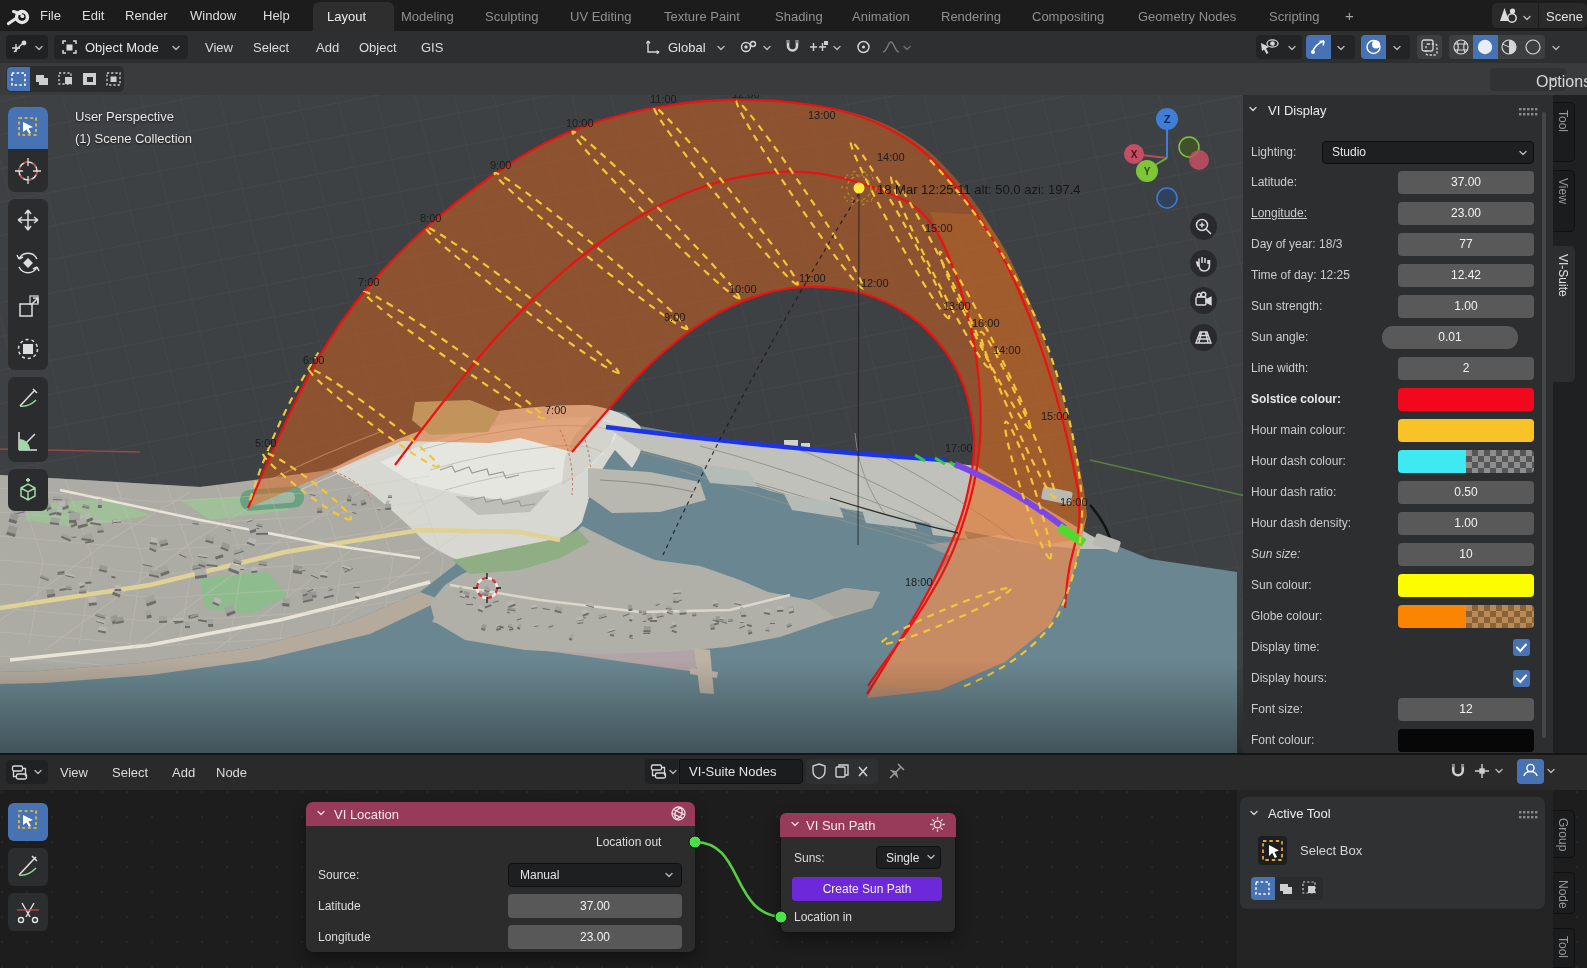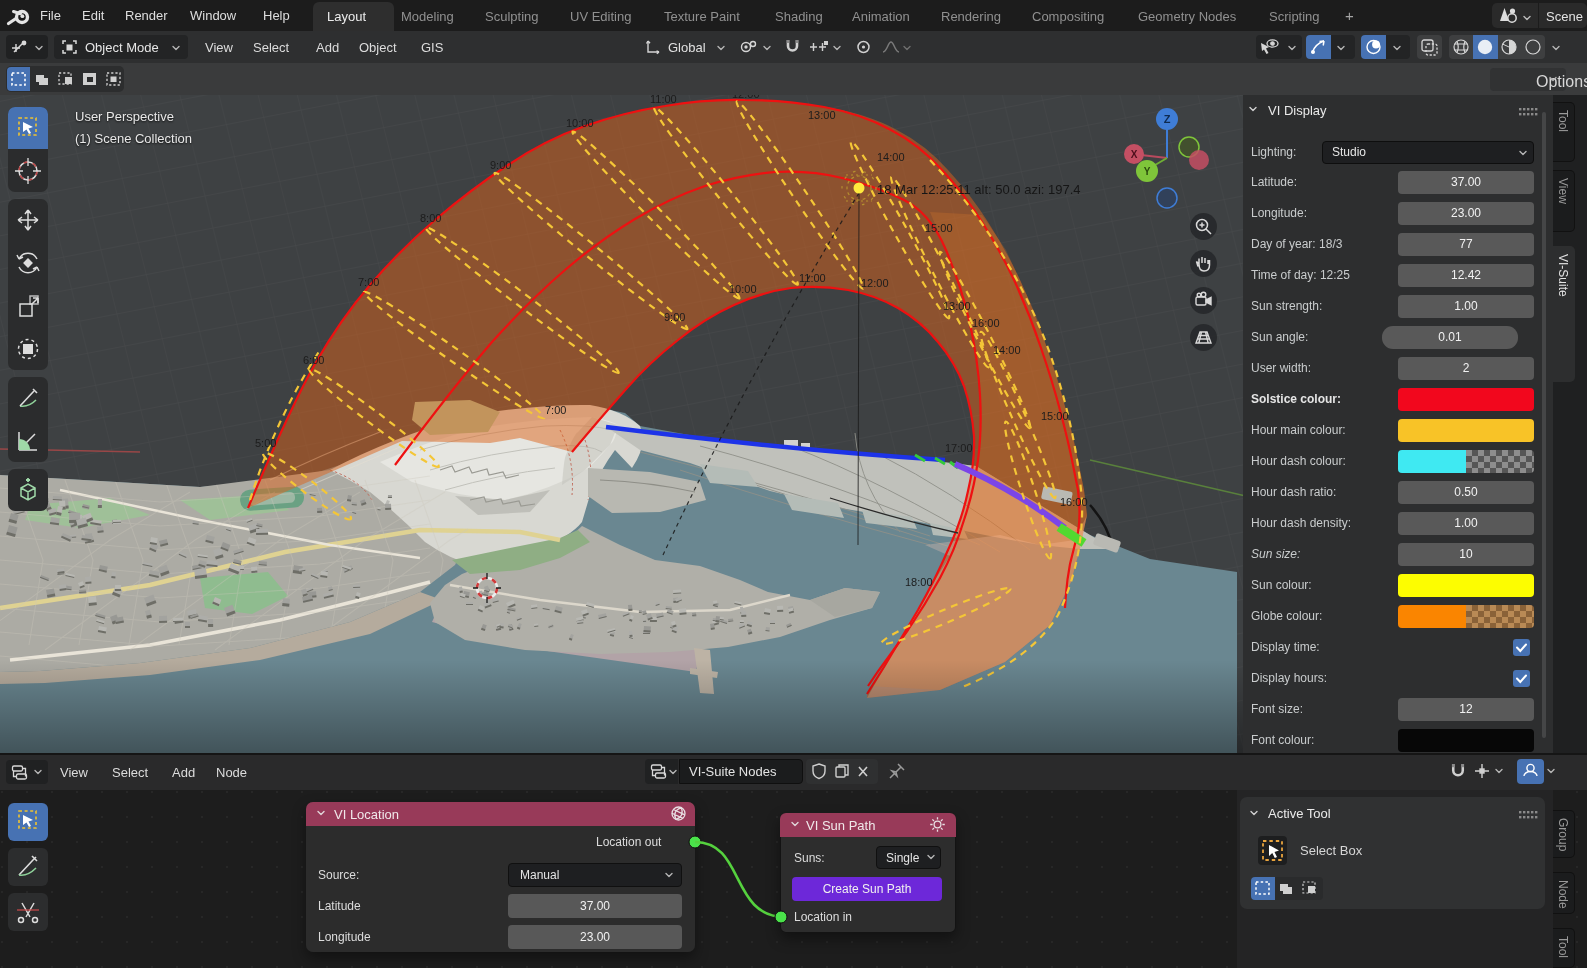--- a/index.html
+++ b/index.html
@@ -1327,41 +1327,41 @@
 <div class="txt" style="left:1332px;top:145px;font-size:12px;color:#e6e6e6;font-weight:400;">Studio</div>
 <div class="abs" style="left:1518px;top:148px;width:10px;height:10px;">
     <svg width="10" height="10" viewBox="0 0 10 10" style="display:block">
       <path d="M2 3.5 L5 6.5 L8 3.5" stroke="#b5b5b5" stroke-width="1.4" fill="none" stroke-linecap="round" stroke-linejoin="round"></path>
     </svg>
   </div>
 <div class="txt" style="left:1251px;top:175px;font-size:12px;color:#c9cccd;font-weight:400;">Latitude:</div>
 <div class="abs" style="left:1398px;top:171px;width:136px;height:23px;background:#595959;border-radius:4px;">
     <div style="text-align:center;font-size:12px;color:#f2f2f2;line-height:23px">37.00</div>
   </div>
-<div class="txt" style="left:1251px;top:206px;font-size:12px;color:#c9cccd;font-weight:400;">Longitude:</div>
+<div class="txt" style="left:1251px;top:206px;font-size:12px;color:#c9cccd;font-weight:400;text-decoration:underline;">Longitude:</div>
 <div class="abs" style="left:1398px;top:202px;width:136px;height:23px;background:#595959;border-radius:4px;">
     <div style="text-align:center;font-size:12px;color:#f2f2f2;line-height:23px">23.00</div>
   </div>
 <div class="txt" style="left:1251px;top:237px;font-size:12px;color:#c9cccd;font-weight:400;">Day of year: 18/3</div>
 <div class="abs" style="left:1398px;top:233px;width:136px;height:23px;background:#595959;border-radius:4px;">
     <div style="text-align:center;font-size:12px;color:#f2f2f2;line-height:23px">77</div>
   </div>
 <div class="txt" style="left:1251px;top:268px;font-size:12px;color:#c9cccd;font-weight:400;">Time of day: 12:25</div>
 <div class="abs" style="left:1398px;top:264px;width:136px;height:23px;background:#595959;border-radius:4px;">
     <div style="text-align:center;font-size:12px;color:#f2f2f2;line-height:23px">12.42</div>
   </div>
 <div class="txt" style="left:1251px;top:299px;font-size:12px;color:#c9cccd;font-weight:400;">Sun strength:</div>
 <div class="abs" style="left:1398px;top:295px;width:136px;height:23px;background:#595959;border-radius:4px;">
     <div style="text-align:center;font-size:12px;color:#f2f2f2;line-height:23px">1.00</div>
   </div>
 <div class="txt" style="left:1251px;top:330px;font-size:12px;color:#c9cccd;font-weight:400;">Sun angle:</div>
 <div class="abs" style="left:1382px;top:326px;width:136px;height:23px;background:#595959;border-radius:11px;">
     <div style="text-align:center;font-size:12px;color:#f2f2f2;line-height:23px">0.01</div>
   </div>
-<div class="txt" style="left:1251px;top:361px;font-size:12px;color:#c9cccd;font-weight:400;">User width:</div>
+<div class="txt" style="left:1251px;top:361px;font-size:12px;color:#c9cccd;font-weight:400;">Line width:</div>
 <div class="abs" style="left:1398px;top:357px;width:136px;height:23px;background:#595959;border-radius:4px;">
     <div style="text-align:center;font-size:12px;color:#f2f2f2;line-height:23px">2</div>
   </div>
 <div class="txt" style="left:1251px;top:392px;font-size:12px;color:#e5e5e5;font-weight:700;">Solstice colour:</div>
 <div class="abs" style="left:1398px;top:388px;width:136px;height:23px;background:#f2071d;border-radius:4px;"></div>
 <div class="txt" style="left:1251px;top:423px;font-size:12px;color:#c9cccd;font-weight:400;">Hour main colour:</div>
 <div class="abs" style="left:1398px;top:419px;width:136px;height:23px;background:#f8c327;border-radius:4px;"></div>
 <div class="txt" style="left:1251px;top:454px;font-size:12px;color:#c9cccd;font-weight:400;">Hour dash colour:</div>
 <div class="abs" style="left:1398px;top:450px;width:136px;height:23px;border-radius:4px;overflow:hidden;">
     <div style="position:absolute;left:0;top:0;width:68px;height:23px;background:#3fe9f2"></div>

